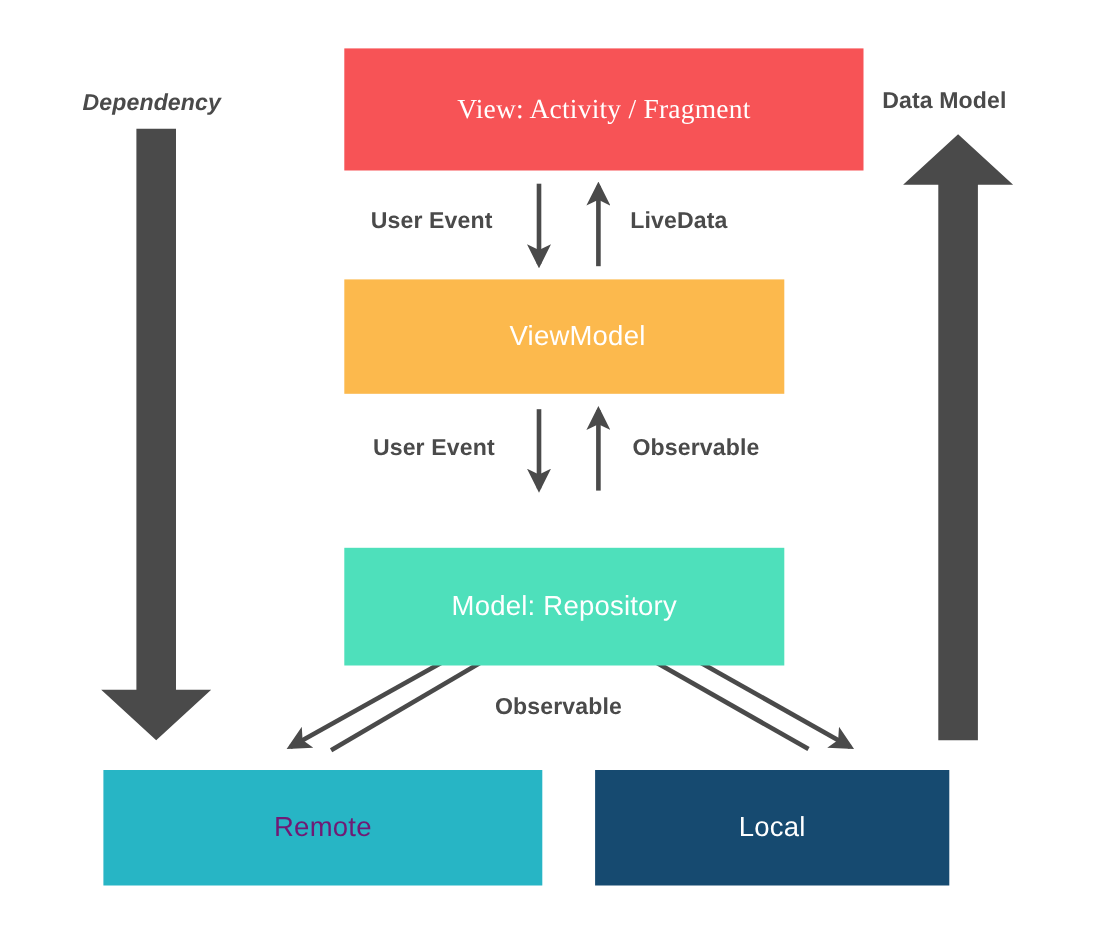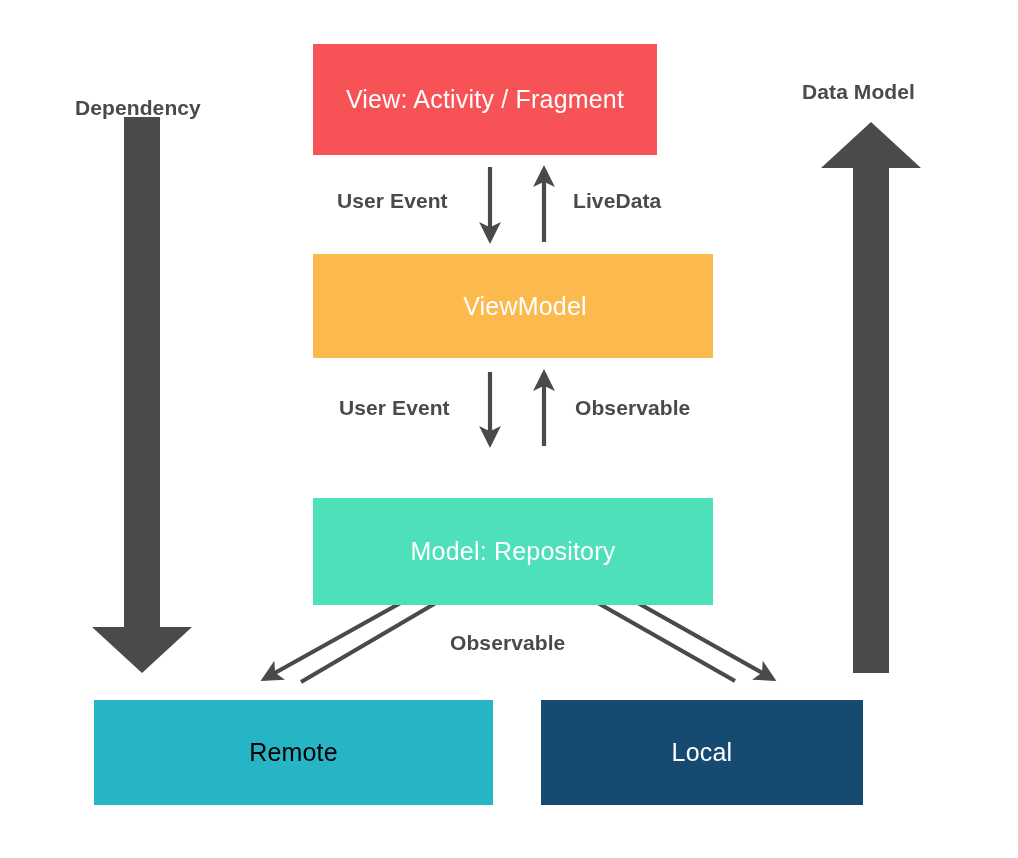--- a/index.html
+++ b/index.html
@@ -25,35 +25,35 @@
     position: absolute;
     display: flex;
     align-items: center;
     justify-content: center;
     color: #ffffff;
     font-size: 25px;
     font-weight: 400;
     letter-spacing: 0.2px;
     box-sizing: border-box;
   }
-  #node-view     { left: 313px; top: 44px;  width: 344px; height: 111px; }
+  #node-view     { left: 313px; top: 44px;  width: 472px; height: 111px; font-family: Liberation Serif, serif; }
   #node-viewmodel{ left: 313px; top: 254px; width: 400px; height: 104px; }
   #node-model    { left: 313px; top: 458px; width: 400px; height: 107px; margin-top: 40px; }
   #node-remote   { left: 94px;  top: 700px; width: 399px; height: 105px; }
   #node-local    { left: 541px; top: 700px; width: 322px; height: 105px; }
 
   .edge-label {
     position: absolute;
     color: #4a4a4a;
     font-size: 21px;
     font-weight: bold;
     white-space: nowrap;
     letter-spacing: 0.1px;
   }
-  #label-dependency   { left: 75px;  top: 96px; }
+  #label-dependency   { left: 75px;  top: 82px; font-style: italic; }
   #label-data-stream  { left: 802px; top: 80px; }
   #label-user-event-1 { left: 337px; top: 189px; }
   #label-livedata     { left: 573px; top: 189px; }
   #label-user-event-2 { left: 339px; top: 396px; }
   #label-observable-1 { left: 575px; top: 396px; }
   #label-observable-2 { left: 450px; top: 631px; }
 </style>
 </head>
 <body style="background: rgb(255, 255, 255);">
 
@@ -95,21 +95,21 @@
 </div>
 
 <div class="node" id="node-viewmodel" style="background: rgb(252, 185, 77); color: rgb(255, 255, 255); padding-left: 24px;">
   <span>ViewModel</span>
 </div>
 
 <div class="node" id="node-model" style="background: rgb(78, 224, 187); color: rgb(255, 255, 255);">
   <span>Model: Repository</span>
 </div>
 
-<div class="node" id="node-remote" style="background: rgb(39, 181, 197); color: #000000;">
+<div class="node" id="node-remote" style="background: rgb(39, 181, 197); color: #701a75;">
   <span>Remote</span>
 </div>
 
 <div class="node" id="node-local" style="background: rgb(22, 74, 112); color: rgb(255, 255, 255);">
   <span>Local</span>
 </div>
 
 <div class="edge-label" id="label-dependency">Dependency</div>
 
 <div class="edge-label" id="label-data-stream">Data Model</div>

